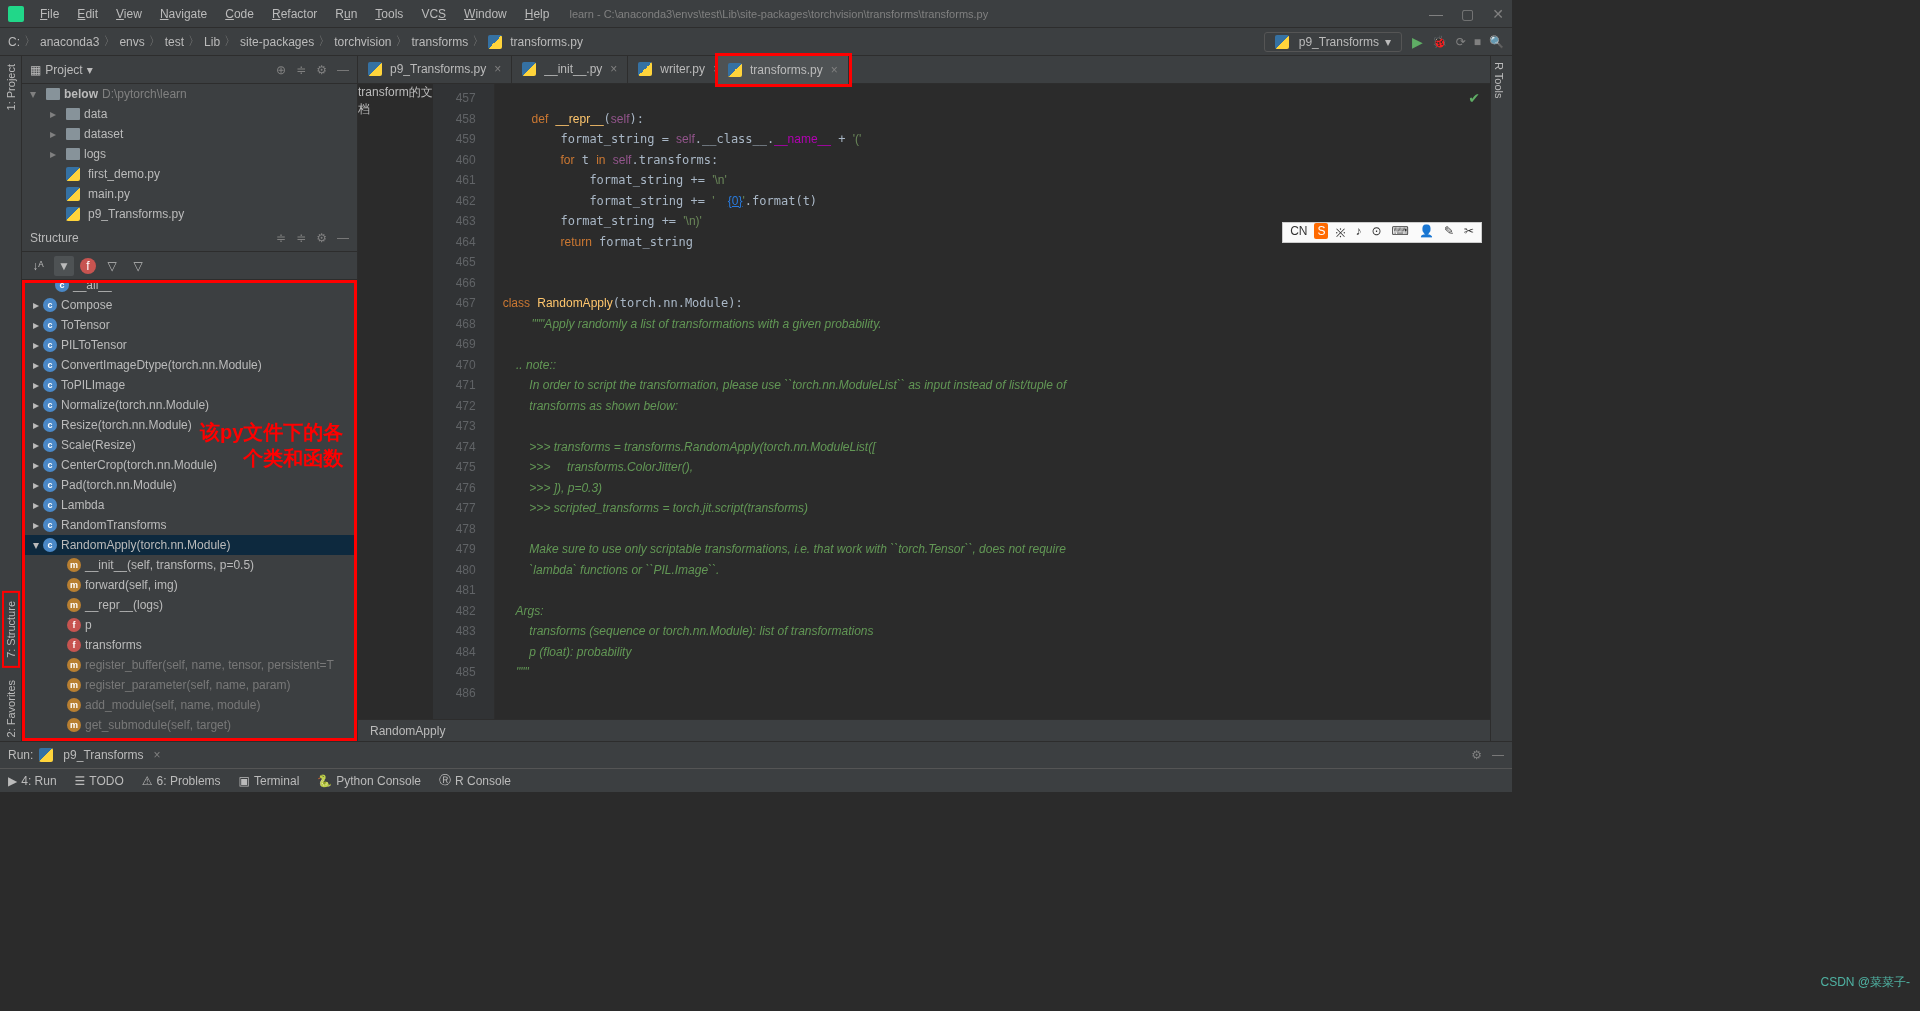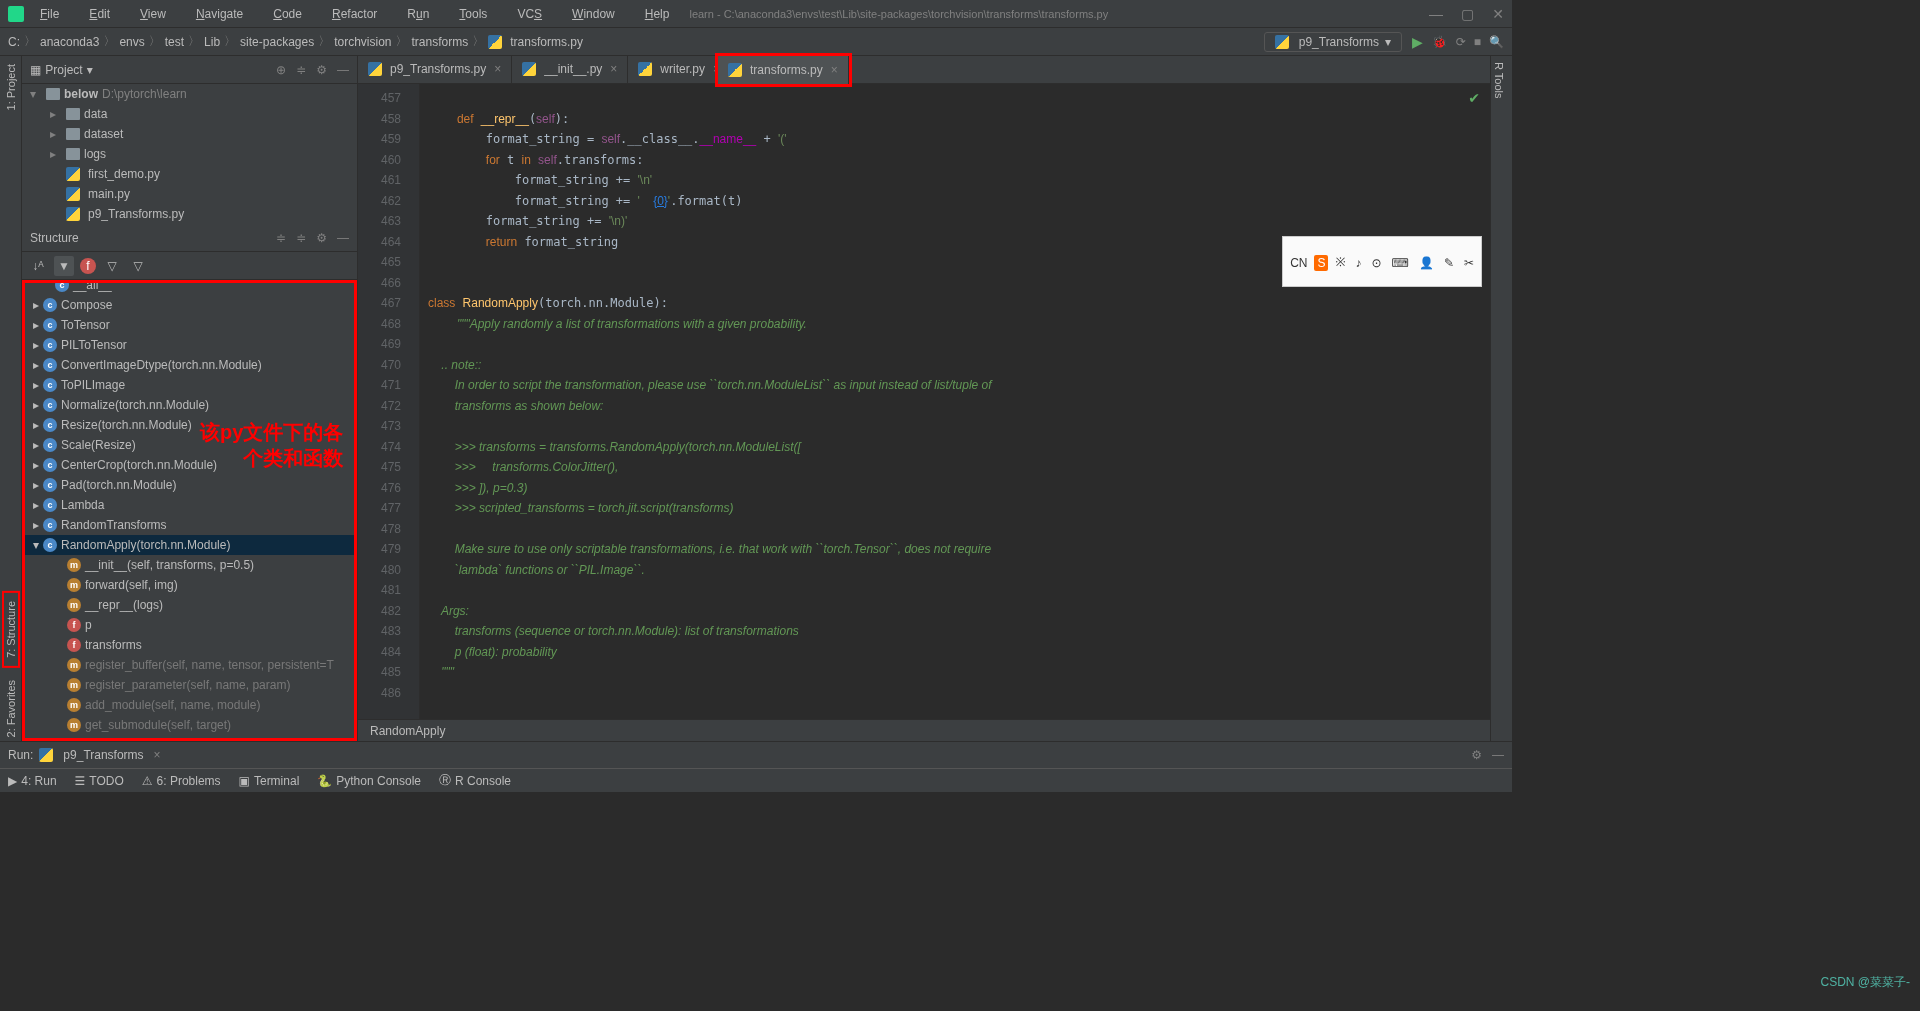--- a/index.html
+++ b/index.html
@@ -1,19 +1,19 @@
 <!DOCTYPE html>
 <html><head>
 <meta charset="utf-8">
 <style>
 * { margin: 0; padding: 0; box-sizing: border-box; font-family: 'Segoe UI', Arial, sans-serif; font-size: 12px; }
 body { background: #2b2b2b; color: #bbbbbb; overflow: hidden; width: 1512px; height: 797px; }
 .titlebar { height: 28px; background: #3c3f41; display: flex; align-items: center; padding: 0 8px; border-bottom: 1px solid #2d2d2d; }
 .app-icon { width: 16px; height: 16px; background: #21d789; border-radius: 2px; margin-right: 8px; }
-.menu { display: flex; gap: 14px; }
+.menu { display: flex; gap: 2px; }
 .menu-item { padding: 3px 8px; color: #bbbbbb; cursor: pointer; }
 .menu-item u { text-decoration: underline; }
 .title-path { margin-left: 12px; color: #808080; font-size: 11px; }
 .win-controls { margin-left: auto; display: flex; gap: 18px; color: #808080; }
 .win-btn { cursor: pointer; font-size: 14px; }
 .navbar { height: 28px; background: #3c3f41; display: flex; align-items: center; padding: 0 8px; border-bottom: 1px solid #2d2d2d; }
 .breadcrumb { display: flex; align-items: center; gap: 4px; color: #bbbbbb; }
 .crumb { cursor: pointer; }
 .crumb-sep { color: #808080; }
 .py-icon { width: 14px; height: 14px; background: linear-gradient(135deg,#3571a3 50%,#ffd43b 50%); border-radius: 2px; display: inline-block; margin-right: 4px; }
@@ -58,21 +58,21 @@
 .code { flex: 1; padding: 4px 8px; font-family: 'Consolas', monospace; font-size: 12px; line-height: 20.5px; white-space: pre; color: #a9b7c6; }
 .kw { color: #cc7832; }
 .str { color: #6a8759; }
 .doc { color: #629755; font-style: italic; }
 .fn { color: #ffc66d; }
 .mag { color: #b200b2; }
 .self { color: #94558d; }
 .link { color: #287bde; text-decoration: underline; }
 .annotation2 { position: absolute; top: 195px; left: 178px; color: #ff0000; font-size: 20px; font-weight: bold; line-height: 26px; z-index: 10; }
 .breadcrumb-bar { height: 22px; background: #3c3f41; border-top: 1px solid #2d2d2d; display: flex; align-items: center; padding: 0 12px; color: #bbb; }
-.ime-bar { position: absolute; top: 152px; right: 8px; background: #fafafa; border: 1px solid #ccc; padding: 15px 4px; display: flex; gap: 4px; align-items: flex-end; color: #333; font-size: 11px; }
+.ime-bar { position: absolute; top: 138px; right: 8px; background: #fafafa; border: 1px solid #ccc; padding: 0 4px; display: flex; gap: 4px; align-items: flex-start; color: #333; font-size: 11px; }
 .ime-item { padding: 1px 3px; }
 .ime-s { background: #ff6a00; color: white; border-radius: 2px; }
 .check { position: absolute; top: 6px; right: 10px; color: #5fad65; font-size: 14px; }
 .run-panel { height: 27px; background: #3c3f41; border-top: 1px solid #2d2d2d; display: flex; align-items: center; padding: 0 8px; gap: 6px; }
 .run-panel-tools { margin-left: auto; display: flex; gap: 10px; color: #808080; }
 .bottom-bar { height: 24px; background: #3c3f41; border-top: 1px solid #555; display: flex; align-items: center; padding: 0 8px; gap: 18px; }
 .bottom-item { display: flex; align-items: center; gap: 4px; cursor: pointer; color: #bbb; }
 .watermark { position: absolute; bottom: 20px; right: 10px; color: #5eead4; font-size: 12px; opacity: 0.7; }
 </style>
 </head>
@@ -349,20 +349,22 @@
       <div class="redbox2" style="left:357px;">
         <div class="tab active">
             <span class="py-icon"></span>
             <span>transforms.py</span>
             <span class="tab-close">×</span>
           </div>
       </div>
     </div>
     <div class="code-wrap">
       <span class="check">✔</span>
+      <div class="annotationne" style="white-space:pre-line;">transform的文
+档</div>
       <div class="ime-bar">
         <span class="ime-item">CN</span>
           <span class="ime-item ime-s">S</span>
         <span class="ime-item">※</span>
           <span class="ime-item">♪</span>
         <span class="ime-item">⊙</span>
           <span class="ime-item">⌨</span>
         <span class="ime-item">👤</span>
           <span class="ime-item">✎</span>
         <span class="ime-item">✂</span>

